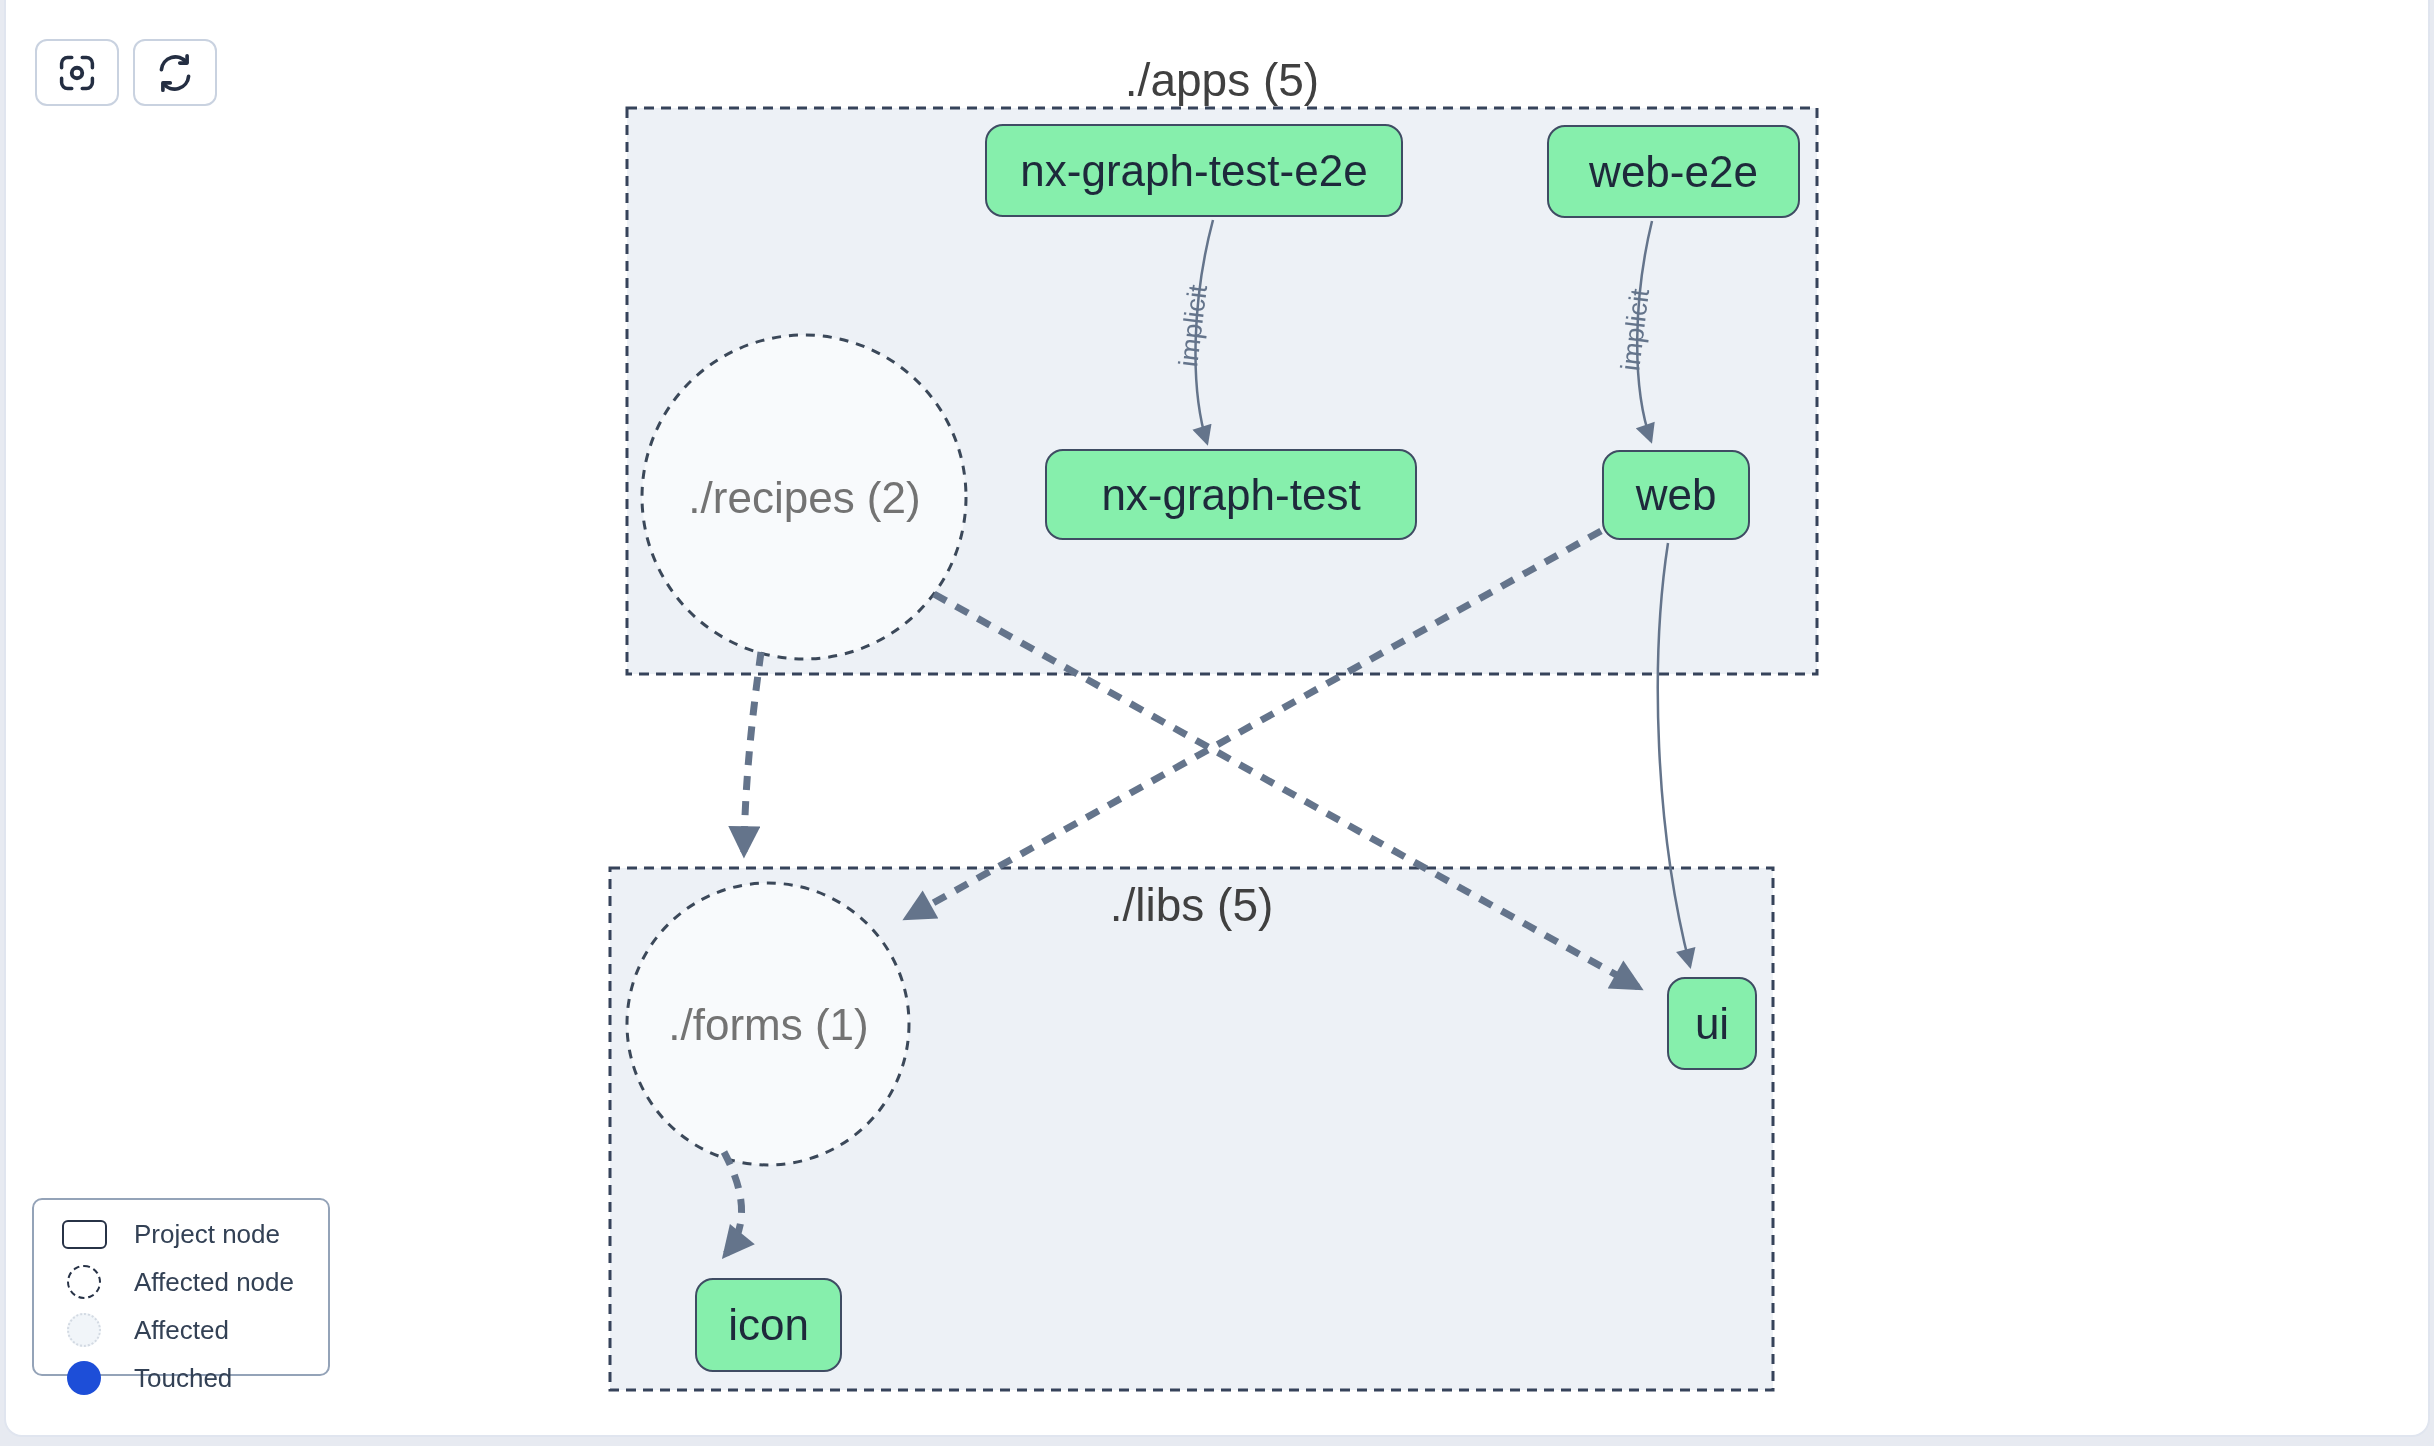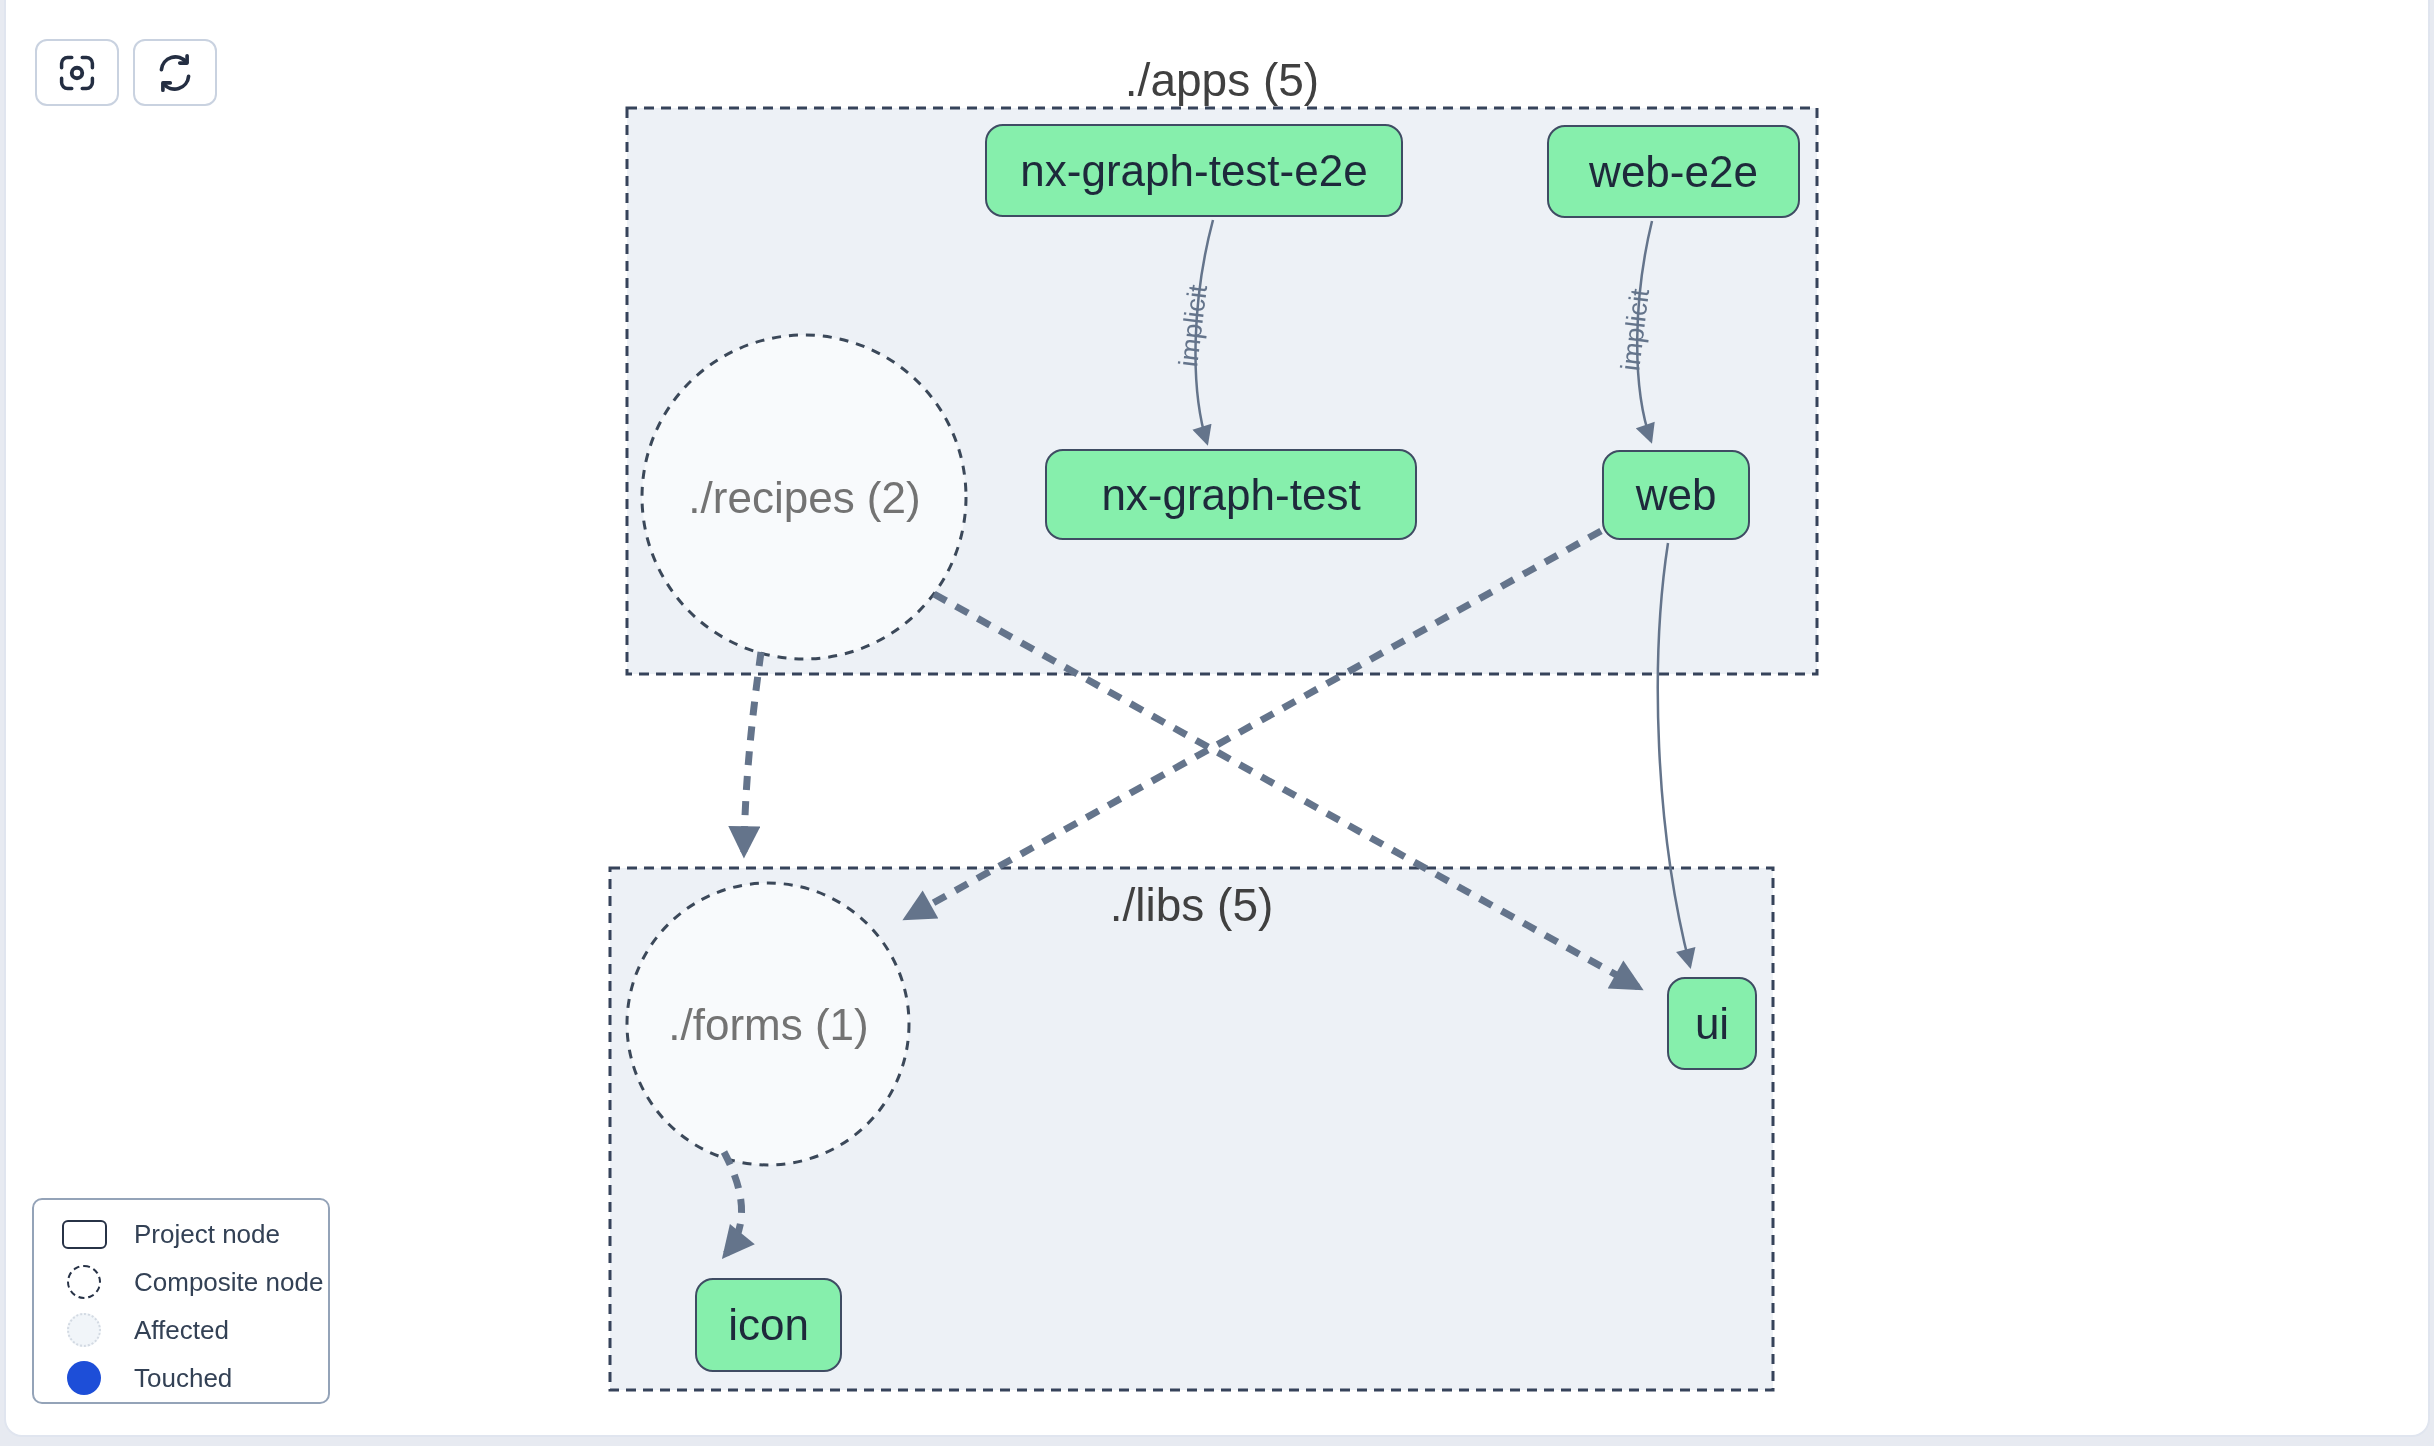--- a/index.html
+++ b/index.html
@@ -39,21 +39,21 @@
     font-size:44px;color:#1e293b;z-index:5;white-space:nowrap;cursor:pointer;
   }
   
   .cnode-label{
     position:absolute;display:flex;align-items:center;justify-content:center;
     font-size:44px;color:#737373;z-index:5;white-space:nowrap;pointer-events:none;
   }
 
   
   .legend{
-    position:absolute;left:32px;top:1198px;width:298px;height:206px;
+    position:absolute;left:32px;top:1198px;width:298px;height:178px;
     background:#ffffff;border:2px solid #94a3b8;border-radius:10px;
     z-index:10;box-sizing:border-box;padding-top:10px;
   }
   .legend-row{height:48px;display:flex;align-items:center;}
   .legend-swatch{width:100px;display:flex;align-items:center;justify-content:center;flex:0 0 100px;}
   .legend-text{font-size:26px;color:#334155;}
   .sw-project{width:45px;height:29px;border:2.5px solid #273246;border-radius:6px;background:#fff;box-sizing:border-box;}
   .sw-composite{width:34px;height:34px;border:2.5px dashed #273246;border-radius:50%;background:#fff;box-sizing:border-box;}
   .sw-affected{width:34px;height:34px;border:2px dotted #d3dae3;border-radius:50%;background:#f1f5f9;box-sizing:border-box;}
   .sw-touched{width:34px;height:34px;border-radius:50%;background:#1d4ed8;}
@@ -139,21 +139,21 @@
   <div class="legend-row">
     <span class="legend-swatch">
         <span class="sw-project"></span>
       </span>
     <span class="legend-text">Project node</span>
   </div>
   <div class="legend-row">
     <span class="legend-swatch">
         <span class="sw-composite"></span>
       </span>
-    <span class="legend-text">Composite node</span>
+    <span class="legend-text">Affected node</span>
   </div>
   <div class="legend-row">
     <span class="legend-swatch">
         <span class="sw-affected"></span>
       </span>
     <span class="legend-text">Affected</span>
   </div>
   <div class="legend-row">
     <span class="legend-swatch">
         <span class="sw-touched"></span>

